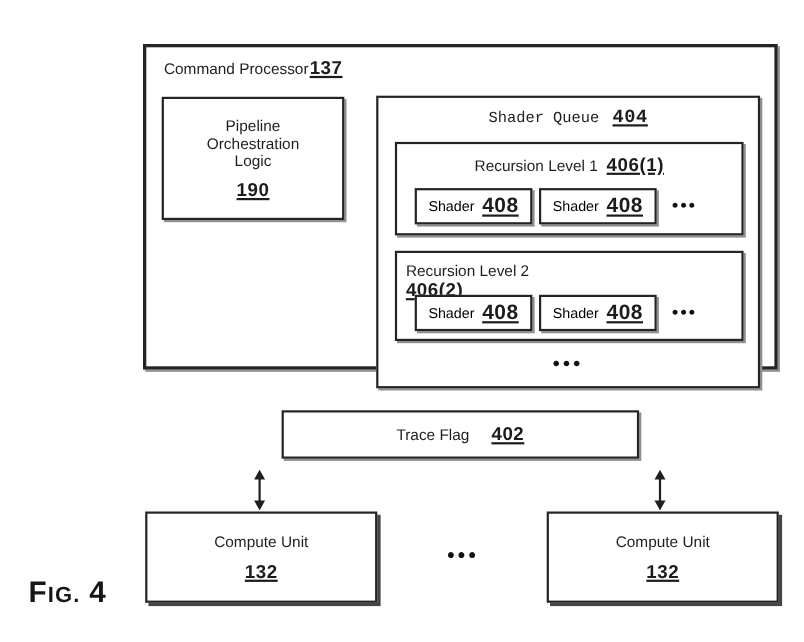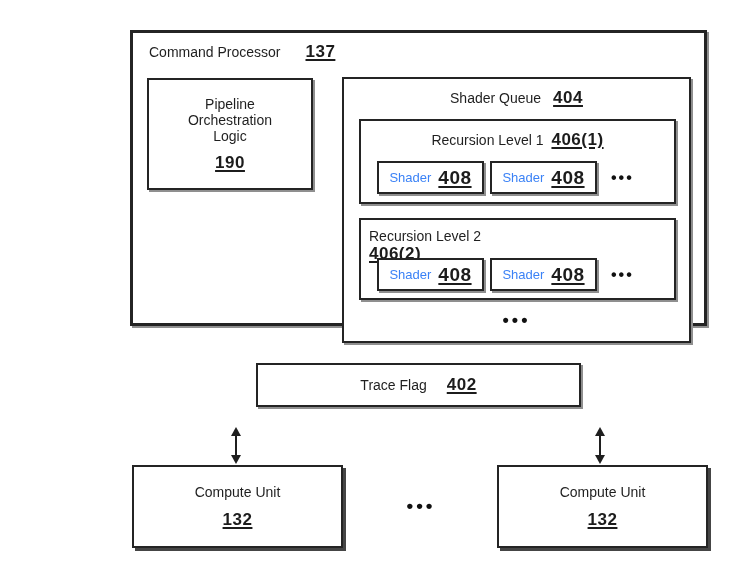--- a/index.html
+++ b/index.html
@@ -18,21 +18,21 @@
   }
   .abs { position: absolute; box-sizing: border-box; }
   .box {
     position: absolute;
     box-sizing: border-box;
     background: #ffffff;
     border: 2px solid #242424;
   }
   .shadowed { box-shadow: 2px 2px 0 #8f8f8f; }
   .label   { font-size: 14px; color: #1f1f1f; }
-  .label-sm{ font-size: 13px; color: #3b82f6; }
+  .label-sm{ font-size: 13px; color: #000000; }
   .ref {
     font-weight: bold;
     font-size: 17px;
     text-decoration: underline;
     text-decoration-thickness: 1.5px;
     text-underline-offset: 2px;
     color: #1c1c1c;
     letter-spacing: 0.5px;
   }
   .ref-sm { font-size: 19px; }
@@ -78,37 +78,37 @@
     letter-spacing: 1px;
   }
   .fig-prefix::first-letter { font-size: 27px; }
   .fig-number { font-size: 27px; margin-left: 8px; }
 </style>
 </head>
 <body>
 
 <div class="canvas">
 
-  <div class="box shadowed" style="left:130px; top:30px; width:577px; height:296px; border-width:3px;">
+  <div class="box shadowed" style="left:130px; top:40px; width:577px; height:296px; border-width:3px;">
 
     <div class="abs titlerow" style="left:16px; top:9px;">
       <span class="label">Command Processor</span>
-      <span class="ref" style="margin-left:25px;">137</span>
+      <span class="ref" style="margin-left:1px;">137</span>
     </div>
 
     <div class="box shadowed center-col" style="left:14px; top:45px; width:166px; height:112px;">
       <span class="label">Pipeline</span>
       <span class="label">Orchestration</span>
       <span class="label">Logic</span>
       <span class="ref" style="margin-top:9px;">190</span>
     </div>
 
     <div class="box shadowed" style="left:209px; top:44px; width:349px; height:266px;">
 
-      <div class="titlerow" style="margin-top:9px;">
+      <div class="titlerow" style="margin-top:9px;font-family:Liberation Mono, monospace;">
         <span class="label">Shader Queue</span>
         <span class="ref" style="margin-left:12px;">404</span>
       </div>
 
       <div class="box shadowed" style="left:15px; top:40px; width:317px; height:85px;">
         <div class="titlerow" style="margin-top:9px;text-align:center;">
           <span class="label">Recursion Level 1</span>
           <span class="ref" style="margin-left:8px;">406(1)</span>
         </div>
         <div class="abs" style="left:16px; top:40px; display:flex; align-items:center;">
@@ -171,14 +171,18 @@
     <span class="ref" style="margin-top:10px;">132</span>
   </div>
 
   <div class="abs dots" style="left:390px; top:496px; width:62px; text-align:center; font-size:19px;">•••</div>
 
   <div class="box center-col" style="left:497px; top:465px; width:211px; height:83px; box-shadow:3px 3px 0 #454545;">
     <span class="label">Compute Unit</span>
     <span class="ref" style="margin-top:10px;">132</span>
   </div>
 
+  <div class="fig-label">
+    <span class="fig-prefix">FIG.</span>
+    <span class="fig-number">4</span>
+  </div>
 
 </div>
 
 </body></html>

